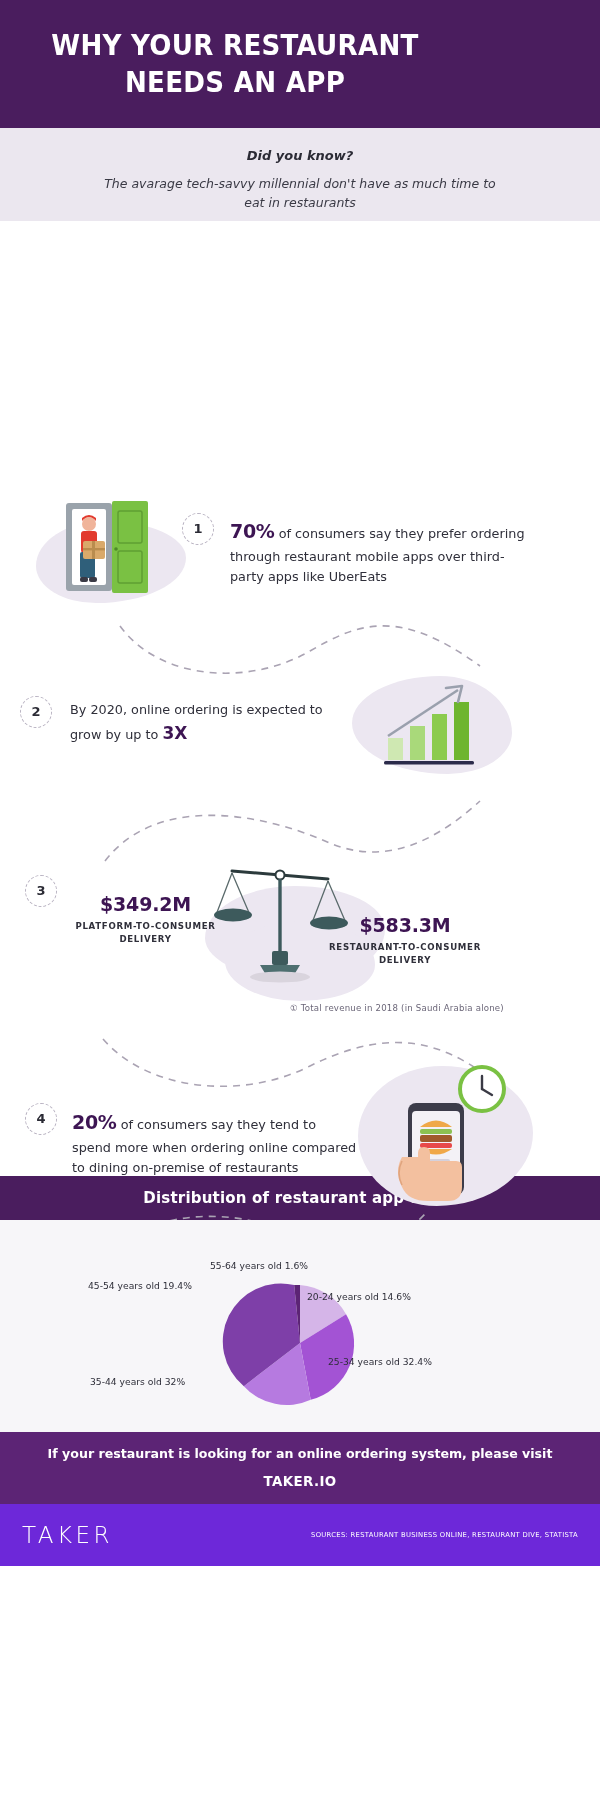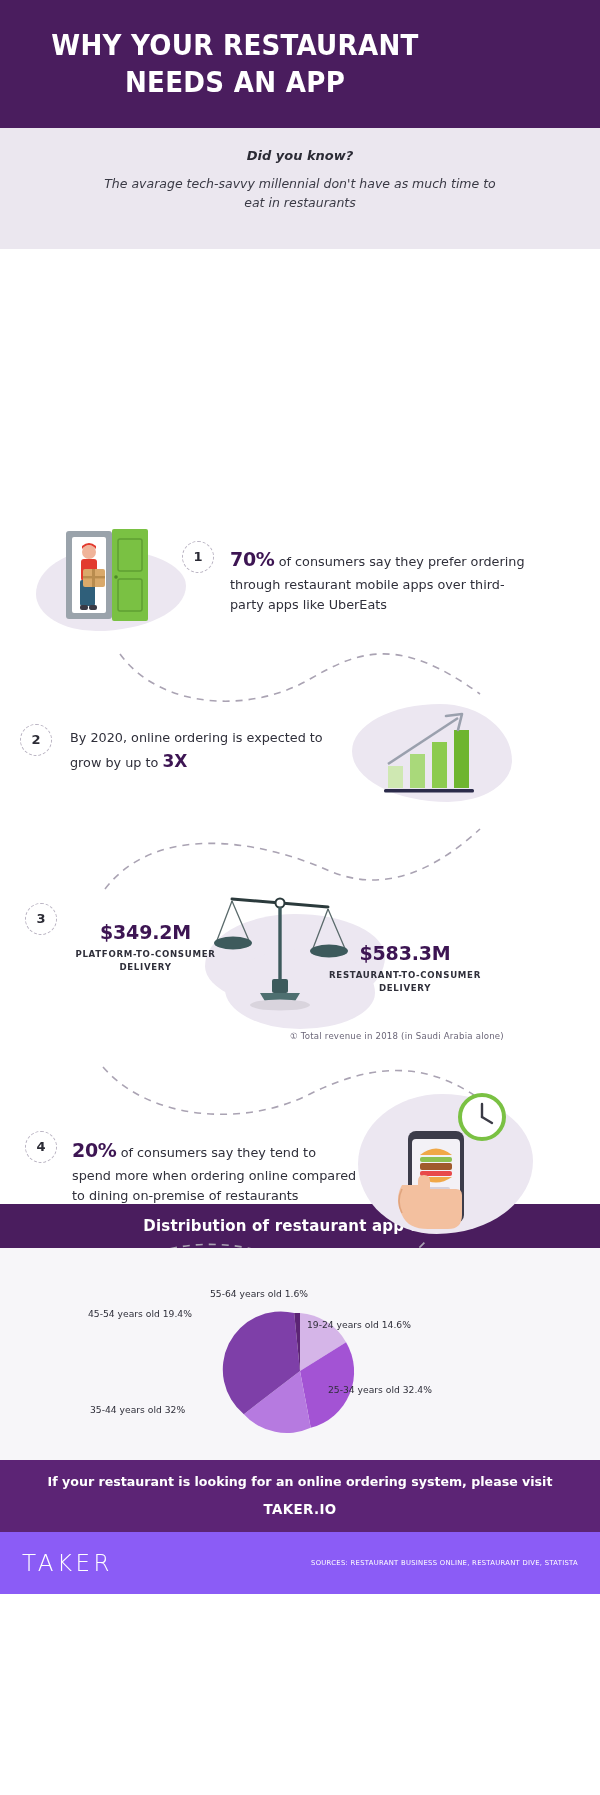--- a/index.html
+++ b/index.html
@@ -30,21 +30,21 @@
     letter-spacing: 0.3px;
     line-height: 1.28;
     font-family: "DejaVu Sans Condensed", "Liberation Sans Narrow", "Liberation Sans", sans-serif;
     text-transform: uppercase;
     max-width: 470px;
   }
 
   
   .subhead {
     background: #ebe7ef;
-    padding: 20px 60px 36px;
+    padding: 20px 60px 8px;
     text-align: center;
   }
   .subhead .dyk {
     font-style: italic;
     font-weight: bold;
     font-size: 13px;
     color: #2b2b35;
     margin-bottom: 11px;
   }
   .subhead .dyk-text {
@@ -136,21 +136,21 @@
   .cta {
     background: #5c2475;
     height: 72px;
     display: flex; flex-direction: column;
     align-items: center; justify-content: center;
     text-align: center;
   }
   .cta .l1 { color: #fff; font-size: 12.6px; font-weight: bold; }
   .cta .l2 { color: #fff; font-size: 13.4px; font-weight: bold; margin-top: 13px; letter-spacing: 0.4px; }
   .footer {
-    background: #8b5cf6;
+    background: #6d28d9;
     height: 62px;
     display: flex; align-items: center; justify-content: space-between;
     padding: 0 22px;
   }
   .brand {
     color: #fff; font-size: 23px; letter-spacing: 3.5px;
     font-family: "DejaVu Sans", "Liberation Sans", sans-serif;
     font-weight: 300;
   }
   .sources { color: #fff; font-size: 6.8px; font-weight: normal; letter-spacing: 0.3px; }
@@ -324,21 +324,21 @@
 
     <path d="M95 75 L141.06 46.2 A58 58 0 0 1 105.72 131.8 Z" fill="#a353d4"></path>
 
     <path d="M95 75 L105.72 131.8 A58 58 0 0 1 38.83 118.16 Z" fill="#b67ae0"></path>
 
     <path d="M95 75 L38.83 118.16 A58 58 0 0 1 89.18 17.03 Z" fill="#7e3fa8"></path>
 
     <path d="M95 75 L89.18 17.03 A58 58 0 0 1 95 17 Z" fill="#5c2475"></path>
   </svg>
 
-  <div class="pie-label" style="left:307px; top:71px;">19-24 years old 14.6%</div>
+  <div class="pie-label" style="left:307px; top:71px;">20-24 years old 14.6%</div>
   <div class="pie-label" style="left:328px; top:136px;">25-34 years old 32.4%</div>
   <div class="pie-label" style="left:90px; top:156px;">35-44 years old 32%</div>
   <div class="pie-label" style="left:88px; top:60px;">45-54 years old 19.4%</div>
   <div class="pie-label" style="left:210px; top:40px;">55-64 years old 1.6%</div>
 </div>
 
 <div class="cta">
   <div class="l1">If your restaurant is looking for an online ordering system, please visit</div>
   <div class="l2">TAKER.IO</div>
 </div>

